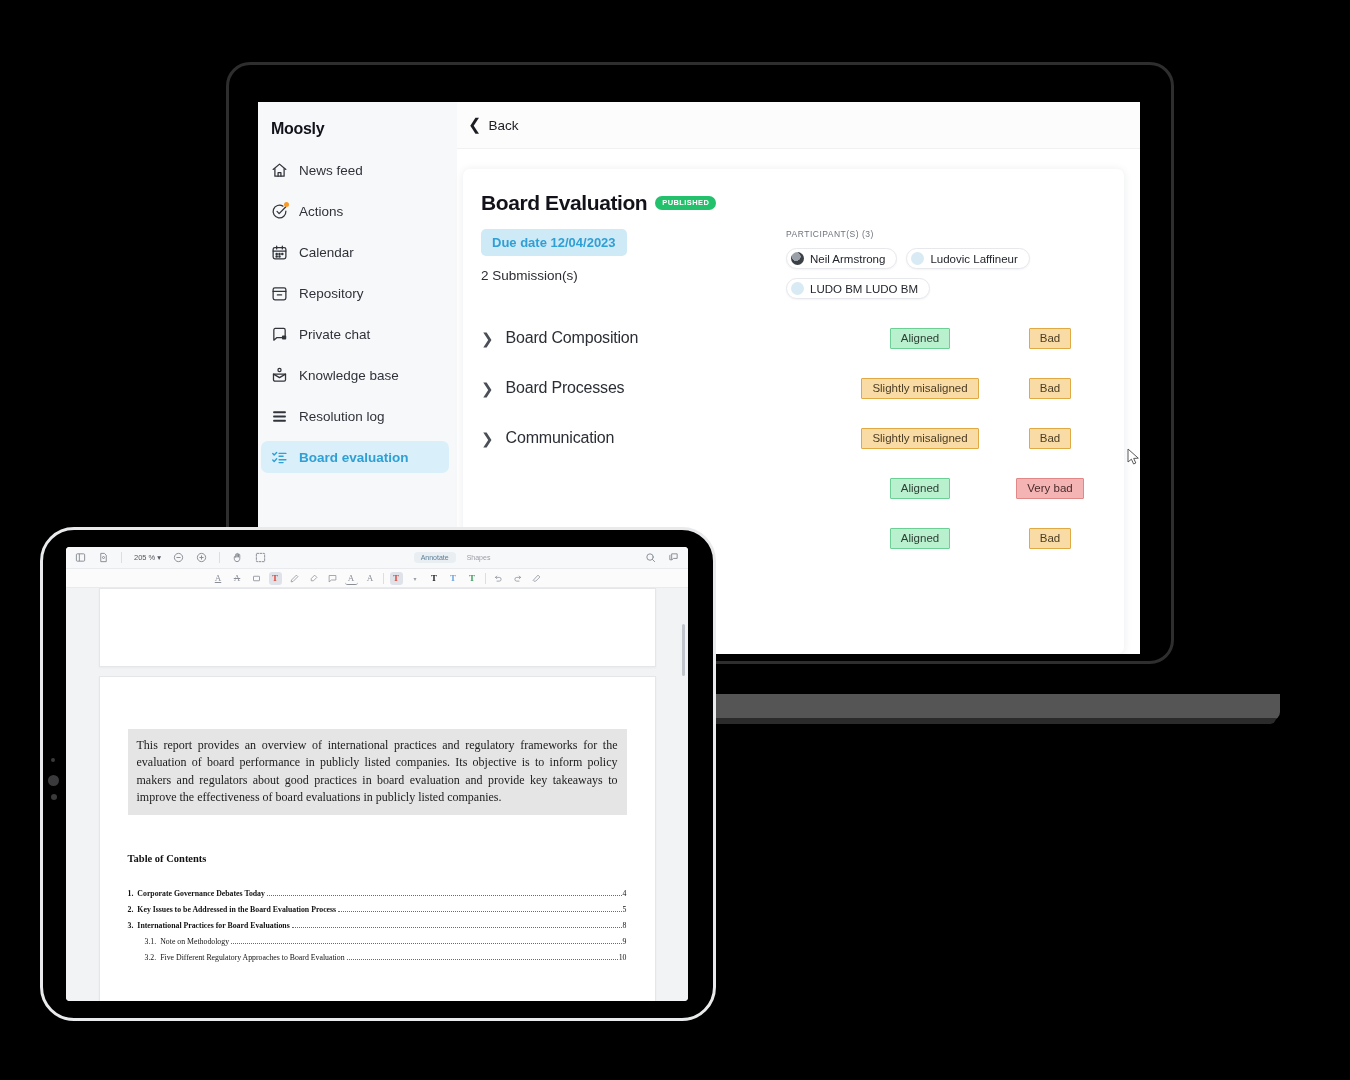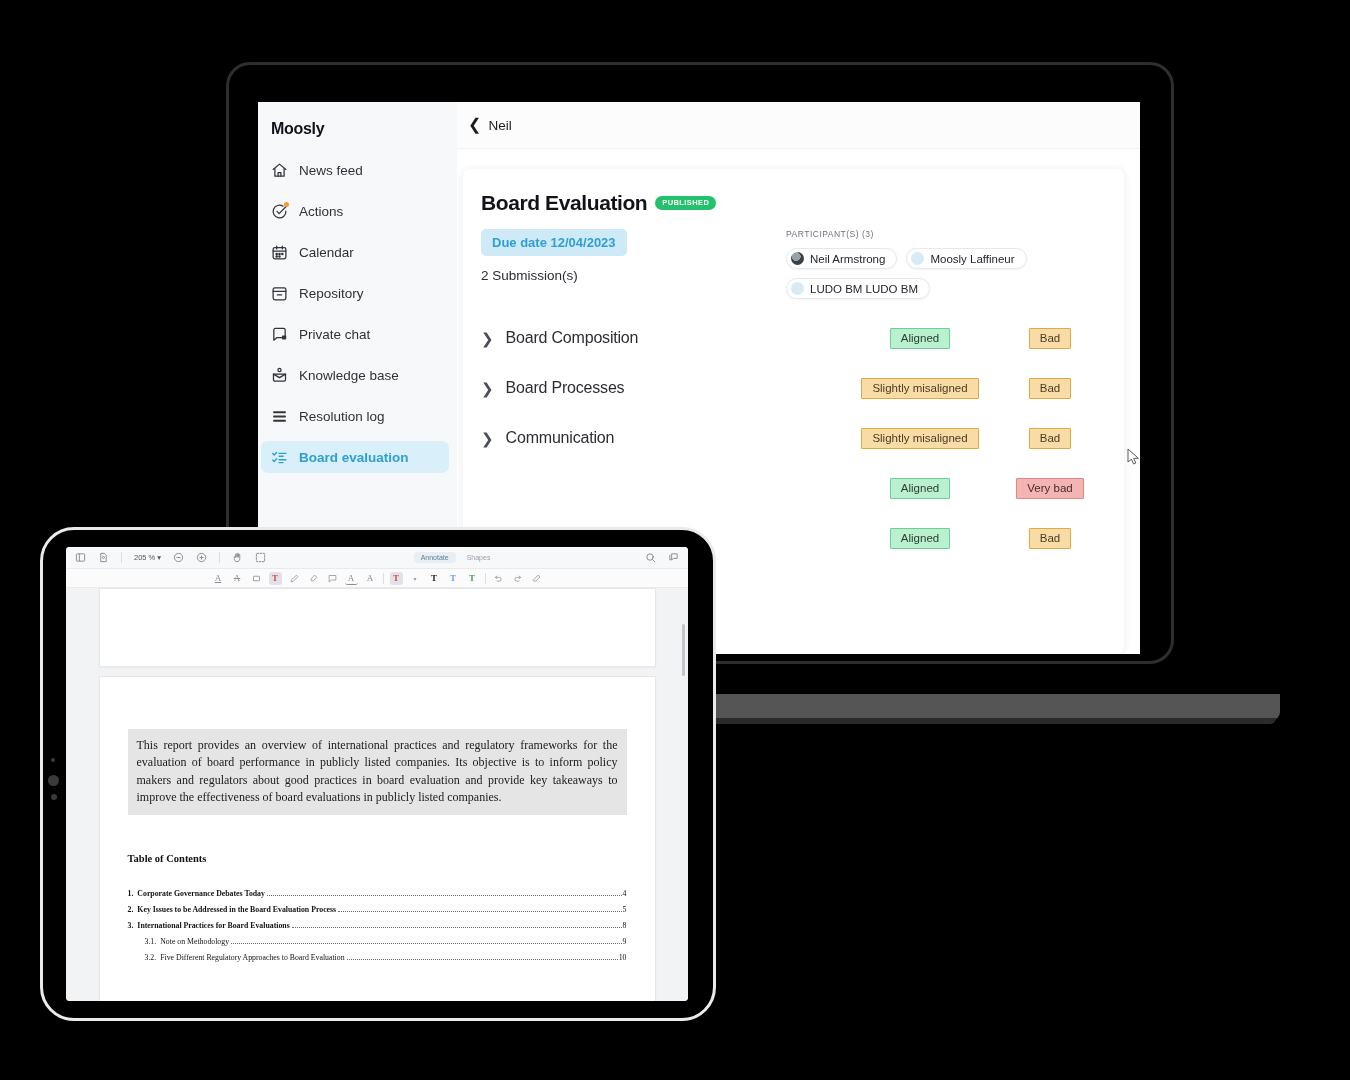--- a/index.html
+++ b/index.html
@@ -294,21 +294,21 @@
                 </svg>
             </span>
             <span class="lbl">Board evaluation</span>
           </div>
         </div>
 
         <div class="content">
           <div class="topbar">
             <div class="back-btn">
               <span class="chev">❮</span>
-              <span class="lbl">Neil</span>
+              <span class="lbl">Back</span>
             </div>
           </div>
 
           <div class="work">
             <div class="card">
 
               <div class="title-row">
                 <div class="ev-title">Board Evaluation</div>
                 <div class="pill-published">PUBLISHED</div>
               </div>
@@ -320,21 +320,21 @@
                 </div>
                 <div>
                   <div class="plabel">PARTICIPANT(S) (3)</div>
                   <div class="chips">
                     <div class="chip">
                       <span class="av photo"></span>
                       <span>Neil Armstrong</span>
                     </div>
                     <div class="chip">
                       <span class="av blank"></span>
-                      <span>Moosly Laffineur</span>
+                      <span>Ludovic Laffineur</span>
                     </div>
                     <div class="chip">
                       <span class="av blank"></span>
                       <span>LUDO BM LUDO BM</span>
                     </div>
                   </div>
                 </div>
               </div>
 
 

